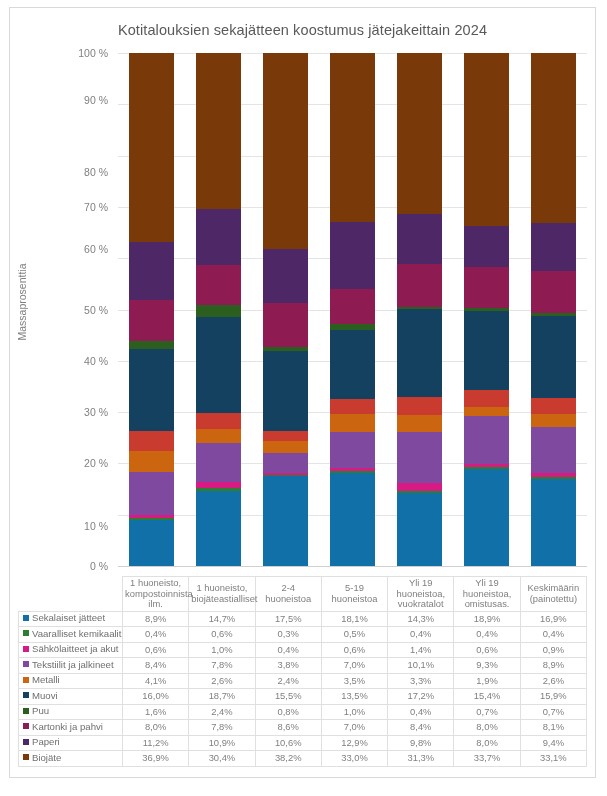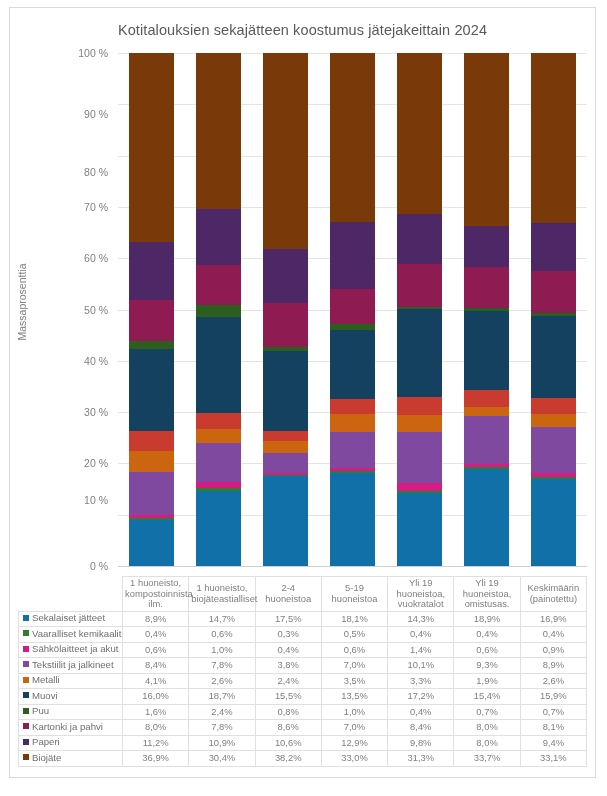--- a/index.html
+++ b/index.html
@@ -154,29 +154,29 @@
 <body>
 
 <div id="chart-frame">
 
   <div id="chart-title">Kotitalouksien sekajätteen koostumus jätejakeittain 2024</div>
 
   <div id="plot-wrap">
     <div id="y-axis-title">Massaprosenttia</div>
     <div id="y-ticks">
         <div class="y-tick" style="top: 513px;">0 %</div>
-        <div class="y-tick" style="top: 447px;">10 %</div>
+        <div class="y-tick" style="top: 473px;">10 %</div>
         <div class="y-tick" style="top: 410.4px;">20 %</div>
         <div class="y-tick" style="top: 359.1px;">30 %</div>
         <div class="y-tick" style="top: 307.8px;">40 %</div>
         <div class="y-tick" style="top: 256.5px;">50 %</div>
-        <div class="y-tick" style="top: 205px;">60 %</div>
+        <div class="y-tick" style="top: 196px;">60 %</div>
         <div class="y-tick" style="top: 153.9px;">70 %</div>
         <div class="y-tick" style="top: 102.6px; margin-top: 16px;">80 %</div>
-        <div class="y-tick" style="top: 61px;">90 %</div>
+        <div class="y-tick" style="top: 47px;">90 %</div>
         <div class="y-tick" style="top: 0px;">100 %</div>
       </div>
     <div id="grid">
         <div class="grid-line baseline" style="top: 513px;"></div>
         <div class="grid-line" style="top: 461.7px;"></div>
         <div class="grid-line" style="top: 410.4px;"></div>
         <div class="grid-line" style="top: 359.1px;"></div>
         <div class="grid-line" style="top: 307.8px;"></div>
         <div class="grid-line" style="top: 256.5px;"></div>
         <div class="grid-line" style="top: 205.2px;"></div>

